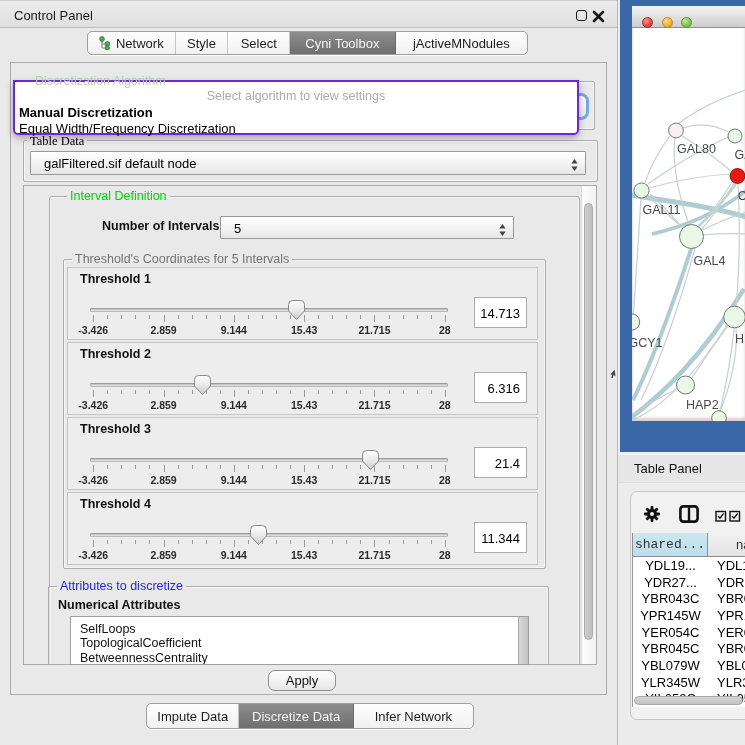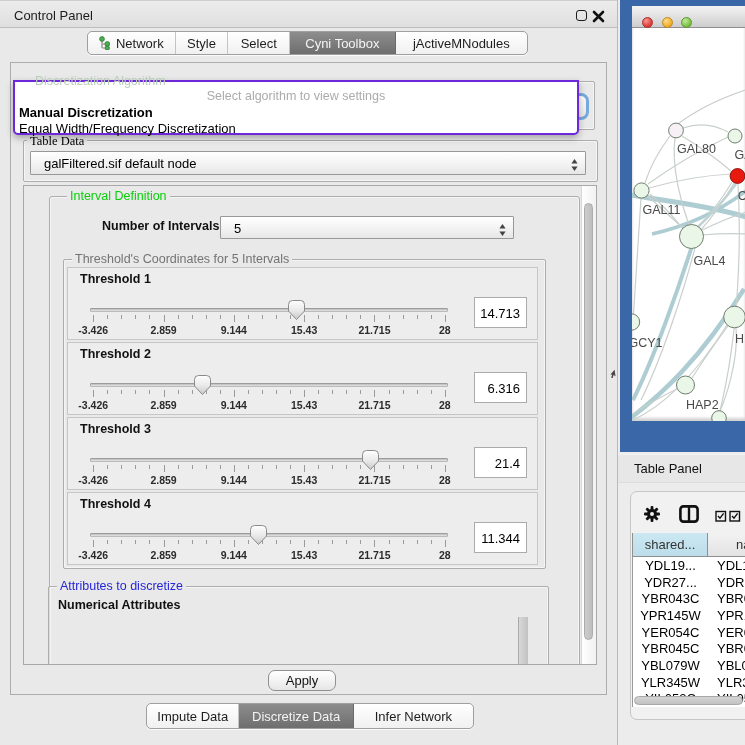--- a/index.html
+++ b/index.html
@@ -75,21 +75,21 @@
   #splitter-cursor{left:610px;top:367px;width:10px;height:11px;}
 
   #table-panel-bar{left:618px;top:454px;width:127px;height:29px;background:#E7E7E7;border-top:1px solid #F2F2F2;border-bottom:1px solid #DDDDDD;box-sizing:border-box;}
   #table-panel-title{left:634px;top:461px;font-size:13px;color:#111;}
   #table-container{left:630px;top:491px;width:130px;height:229px;border:1px solid #C6C6C6;border-radius:7px;background:#F1F1F1;box-sizing:border-box;}
   #tb-toolbar-gear{left:644px;top:506px;width:16px;height:16px;}
   #tb-toolbar-cols{left:679px;top:505px;width:20px;height:18px;}
   #tb-check1{left:715px;top:508px;width:12px;height:12px;}
   #tb-check2{left:729px;top:508px;width:12px;height:12px;}
   #tb-header{left:632px;top:533px;width:113px;height:24px;overflow:hidden;}
-  #tb-header-col1{position:absolute;left:0;top:0;width:75px;height:24px;background:linear-gradient(#CBE8F2,#BCDDEA);border-left:1px solid #8F8F8F;border-bottom:1px solid #8F8F8F;box-sizing:border-box;display:flex;align-items:center;justify-content:center;font-size:13px;color:#333;}
+  #tb-header-col1{position:absolute;left:0;top:0;width:75px;height:24px;background:linear-gradient(#CBE8F2,#BCDDEA);border-left:1px solid #8F8F8F;border-bottom:1px solid #8F8F8F;box-sizing:border-box;display:flex;align-items:center;justify-content:center;font-size:13px;color:#333;font-family:Liberation Mono, monospace;}
   #tb-header-col2{position:absolute;left:75px;top:0;width:80px;height:24px;background:linear-gradient(#F2F2F2,#E3E3E3);border-left:1px solid #8F8F8F;border-bottom:1px solid #8F8F8F;box-sizing:border-box;display:flex;align-items:center;justify-content:flex-start;font-size:13px;color:#333;padding-left:28px;}
   #tb-body{left:632px;top:557px;width:113px;height:150px;background:#FFF;border-left:1px solid #9A9A9A;box-sizing:border-box;overflow:hidden;}
   .tb-row{position:absolute;left:0;width:200px;height:17px;}
   .tb-cell{position:absolute;top:0;height:17px;font-size:13px;color:#000;display:flex;align-items:center;justify-content:center;}
   #tb-hscroll{left:633px;top:695px;width:112px;height:11px;overflow:hidden;}
   #tb-hscroll-thumb{position:absolute;left:1px;top:1px;width:109px;height:9px;background:linear-gradient(#D4D4D4,#C2C2C2);border:1px solid #A8A8A8;border-radius:5px;box-sizing:border-box;}
 </style>
 </head>
 <body>
 
@@ -360,20 +360,25 @@
               <span>11.344</span>
             </div>
           </div>
         </div>
 
       <div class="abs groupbox" style="left:24px;top:400px;width:499px;height:84px;"></div>
       <span class="abs grouplabel" style="left:33px;top:393px;color:#2626D8;">Attributes to discretize</span>
       <div class="abs" style="left:34px;top:412px;font-size:12.5px;font-weight:bold;color:#111;">Numerical Attributes</div>
     </div>
 
+    <div class="abs" id="attr-list">
+        <div class="attr-item" style="top: 4.5px;">SelfLoops</div>
+        <div class="attr-item" style="top: 19.2px;">TopologicalCoefficient</div>
+        <div class="attr-item" style="top: 33.9px;">BetweennessCentrality</div>
+      </div>
     <div class="abs" id="attr-scrollbar"></div>
 
     <div class="abs" id="settings-scrollbar-track"></div>
     <div class="abs" id="settings-scrollbar-thumb"></div>
 
     <button class="abs" id="apply-btn">Apply</button>
 
     <div class="abs segbar" id="bottom-tabbar">
       <div class="seg" style="width:93px">
           <span>Impute Data</span>

